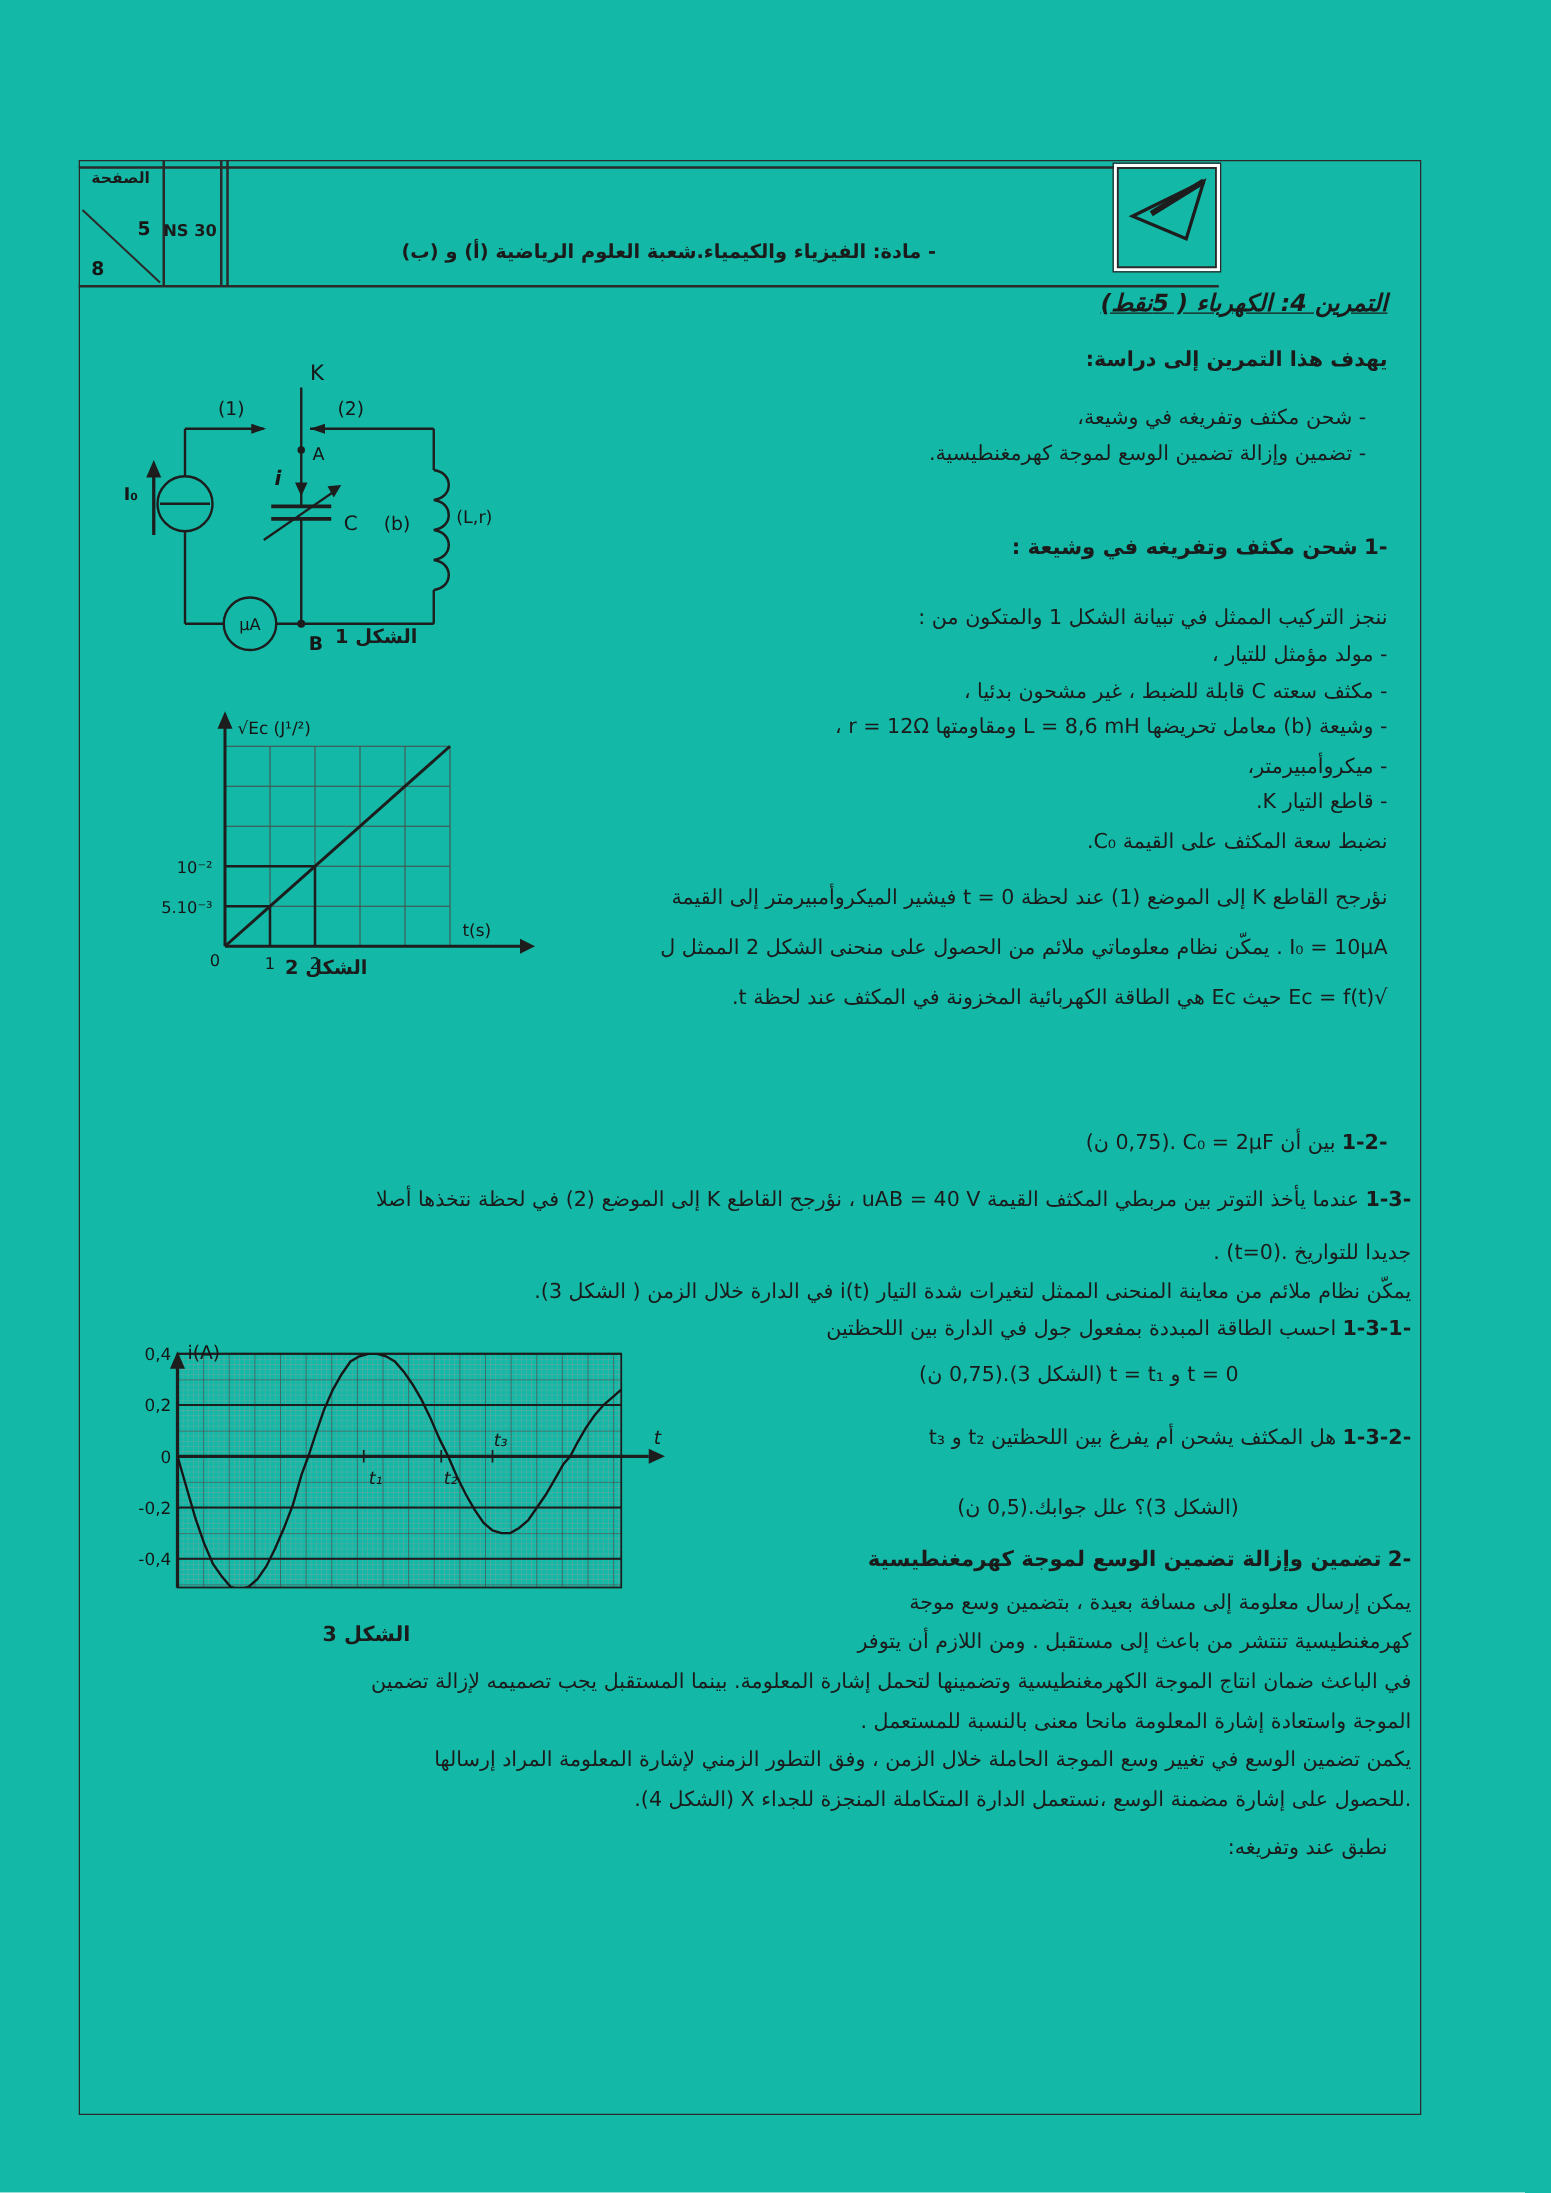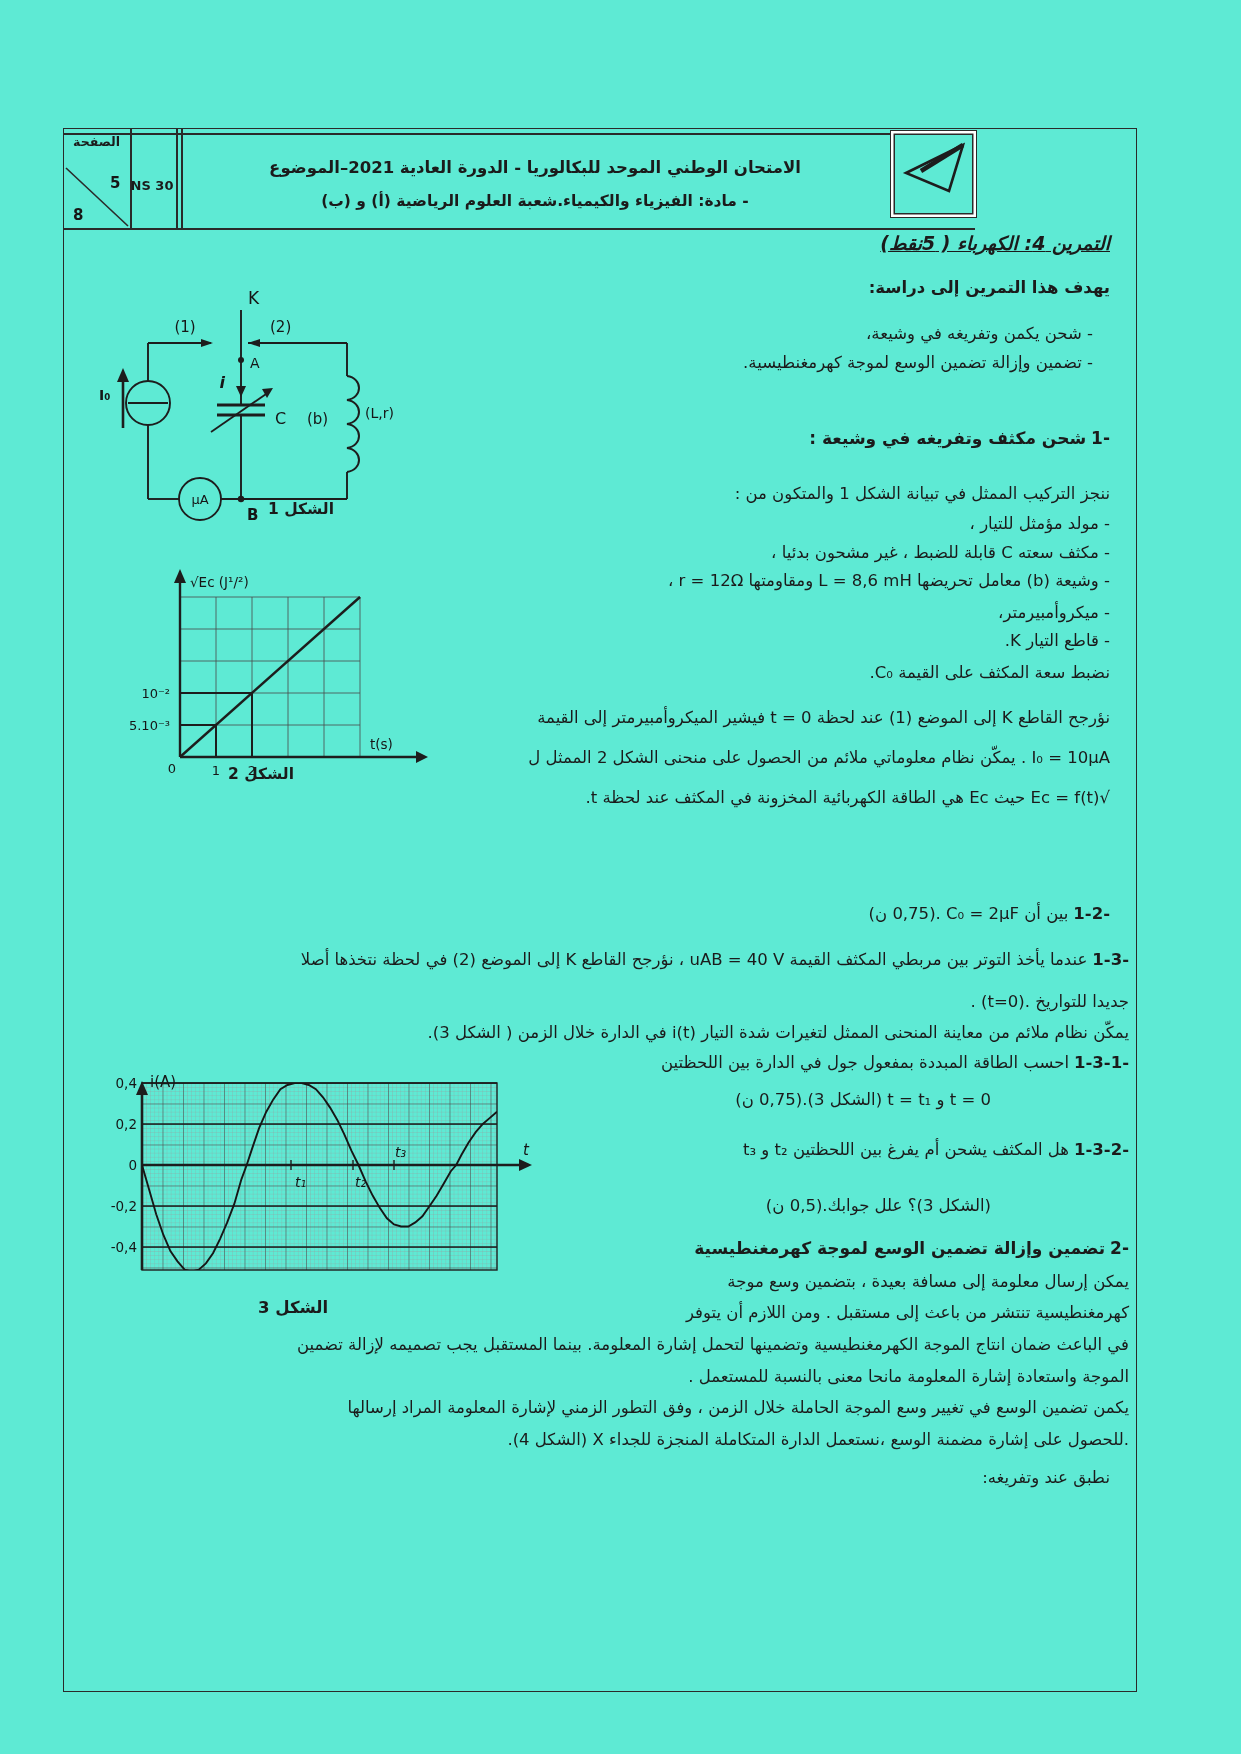--- a/index.html
+++ b/index.html
@@ -1,16 +1,16 @@
 <!DOCTYPE html>
 <html lang="ar"><head>
 <meta charset="utf-8">
 <style>
   html,body{margin:0;padding:0;background:#ffffff;}
-  .page{position:relative;width:1241px;height:1754px;background:#5eead4;overflow:hidden;
+  .page{position:relative;width:1241px;height:1754px;background:#14b8a6;overflow:hidden;
         font-family:"DejaVu Sans",sans-serif;color:#1b1b1b;}
   .abs{position:absolute;}
   .t{position:absolute;direction:rtl;text-align:right;white-space:nowrap;
      font-size:16.5px;color:#1b1b1b;line-height:1.25;}
   .b{font-weight:bold;}
   .num{direction:ltr;unicode-bidi:embed;display:inline-block;margin-left:5px;}
   .frame{border:1.6px solid #2a2a2a;}
   .hline{position:absolute;background:#2a2a2a;height:1.6px;}
   .vline{position:absolute;background:#2a2a2a;width:1.6px;}
   .hdrcell{position:absolute;font-weight:bold;}
@@ -35,34 +35,33 @@
   <svg class="abs" style="left:63px;top:160px;" width="67" height="68" viewBox="0 0 67 68">
     <line x1="3" y1="8" x2="65" y2="66" stroke="#2a2a2a" stroke-width="1.6"></line>
     <text x="47" y="28" font-size="15" font-weight="bold">5</text>
     <text x="10" y="60" font-size="15" font-weight="bold">8</text>
   </svg>
 
   <div class="hdrcell" style="left:128px;top:178px;width:48px;text-align:center;font-size:13px;">NS 30</div>
   <div class="vline" style="left:176px;top:128px;height:100px;"></div>
   <div class="vline" style="left:181px;top:128px;height:100px;"></div>
 
-  <div class="hdrcell" style="left:185px;top:158px;width:700px;text-align:center;font-size:16.5px;direction:rtl;">الامتحان الوطني الموحد للبكالوريا - الدورة العادية 2021–الموضوع</div>
   <div class="hdrcell" style="left:185px;top:192px;width:700px;text-align:center;font-size:15.5px;direction:rtl;">- مادة: الفيزياء والكيمياء.شعبة العلوم الرياضية (أ) و (ب)</div>
 
   <div class="abs" style="left:890px;top:130px;width:85px;height:86px;border:1.6px solid #2a2a2a;box-shadow:inset 0 0 0 2.5px #fff, inset 0 0 0 4px #2a2a2a;">
     <svg width="85" height="86" viewBox="0 0 85 86">
       <path d="M72 14 L15 42 L58 60 Z" fill="none" stroke="#1d1d1d" stroke-width="2.6"></path>
       <path d="M72 14 L30 40" fill="none" stroke="#1d1d1d" stroke-width="4.5"></path>
     </svg>
   </div>
 
   <div class="extitle" style="right:131px;top:232px;">التمرين 4: الكهرباء ( 5نقط)</div>
 
   <div class="t" style="right:131px;top:278px;font-weight:bold;">يهدف هذا التمرين إلى دراسة:</div>
-  <div class="t" style="right:148px;top:324px;">-  شحن يكمن وتفريغه في وشيعة،</div>
+  <div class="t" style="right:148px;top:324px;">-  شحن مكثف وتفريغه في وشيعة،</div>
   <div class="t" style="right:148px;top:353px;">-  تضمين وإزالة تضمين الوسع لموجة كهرمغنطيسية.</div>
 
   <svg class="abs" style="left:85px;top:268px;" width="340" height="260" viewBox="0 0 340 260">
     <g stroke="#1d1d1d" stroke-width="1.9" fill="none">
       <line x1="63" y1="75" x2="126" y2="75"></line>
       <line x1="156" y1="42" x2="156" y2="137"></line>
       <line x1="163" y1="75" x2="262" y2="75"></line>
       <line x1="262" y1="75" x2="262" y2="108"></line>
       <line x1="156" y1="147" x2="156" y2="231"></line>
       <line x1="63" y1="75" x2="63" y2="113"></line>

